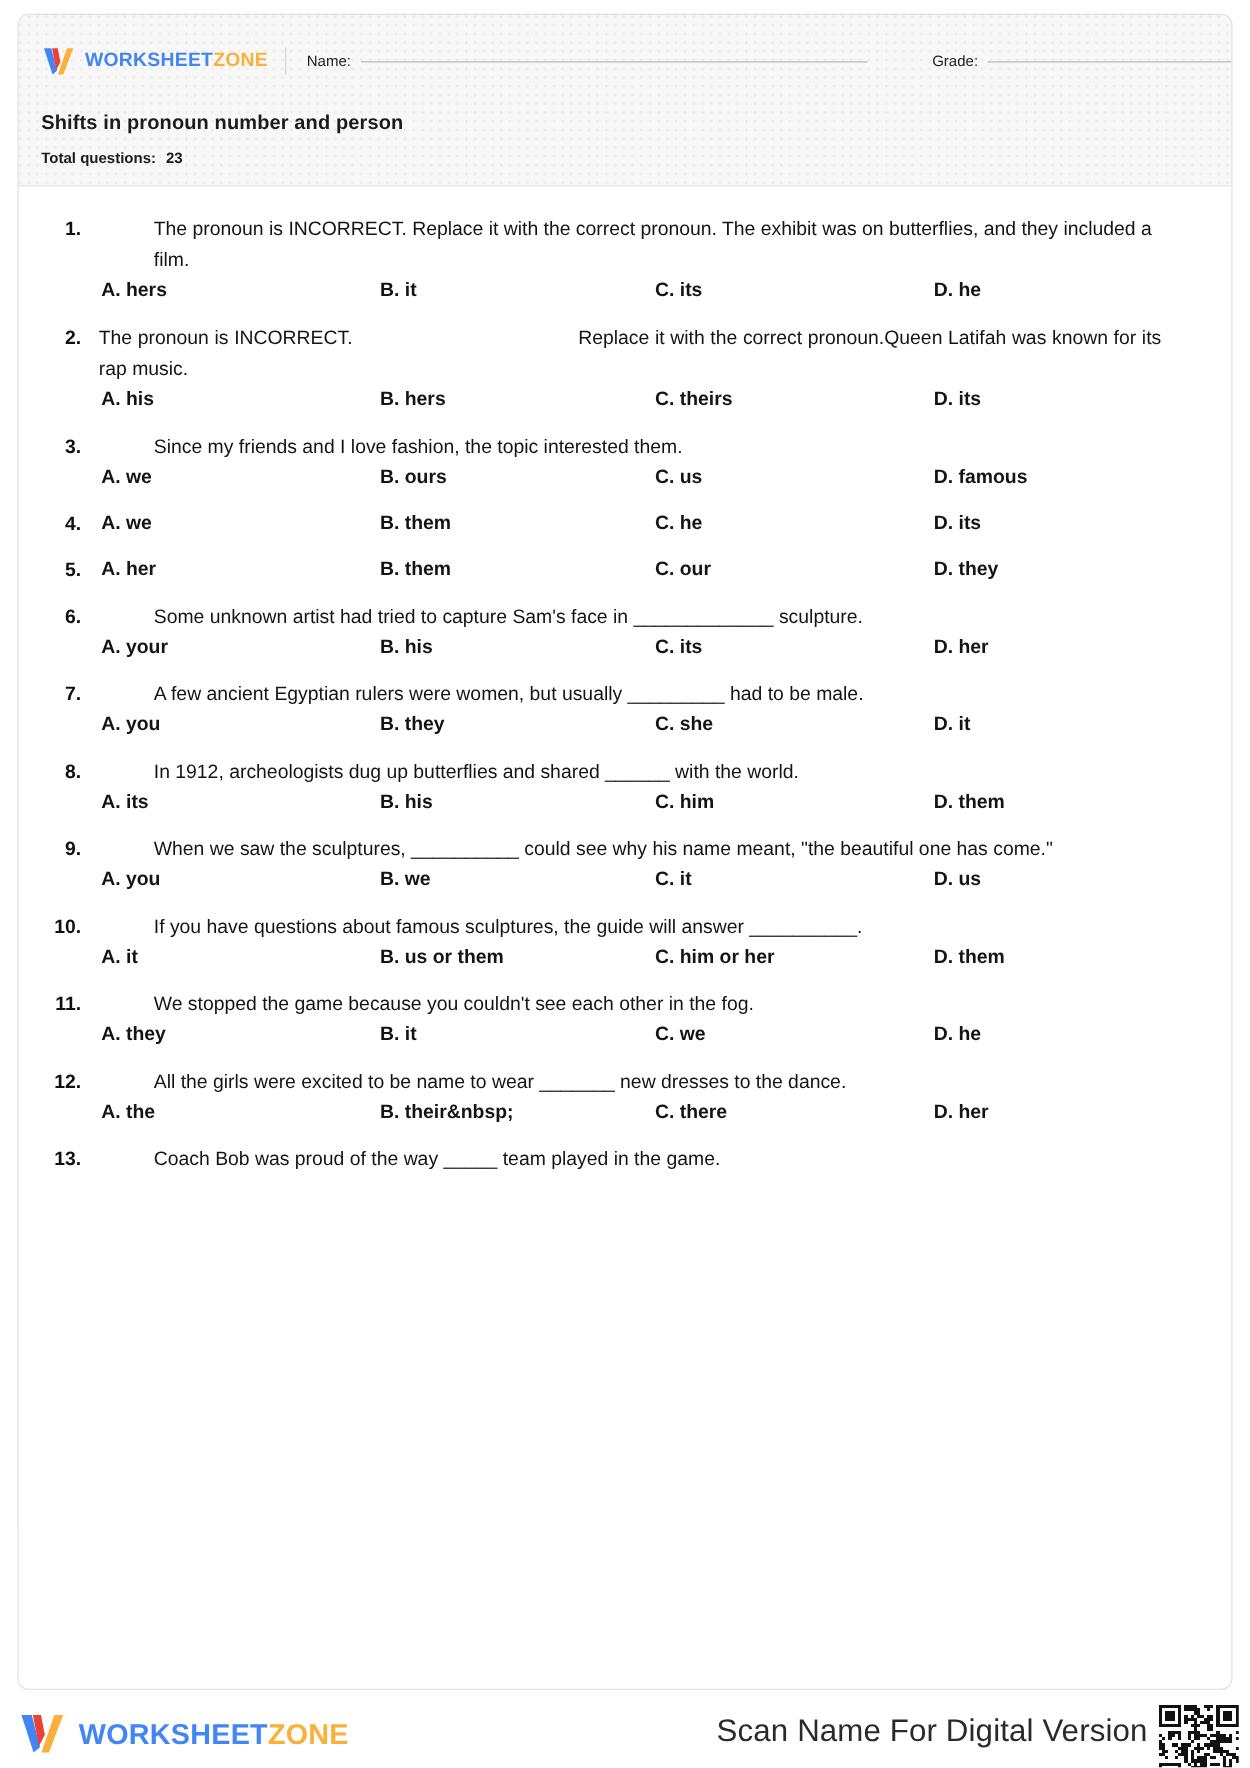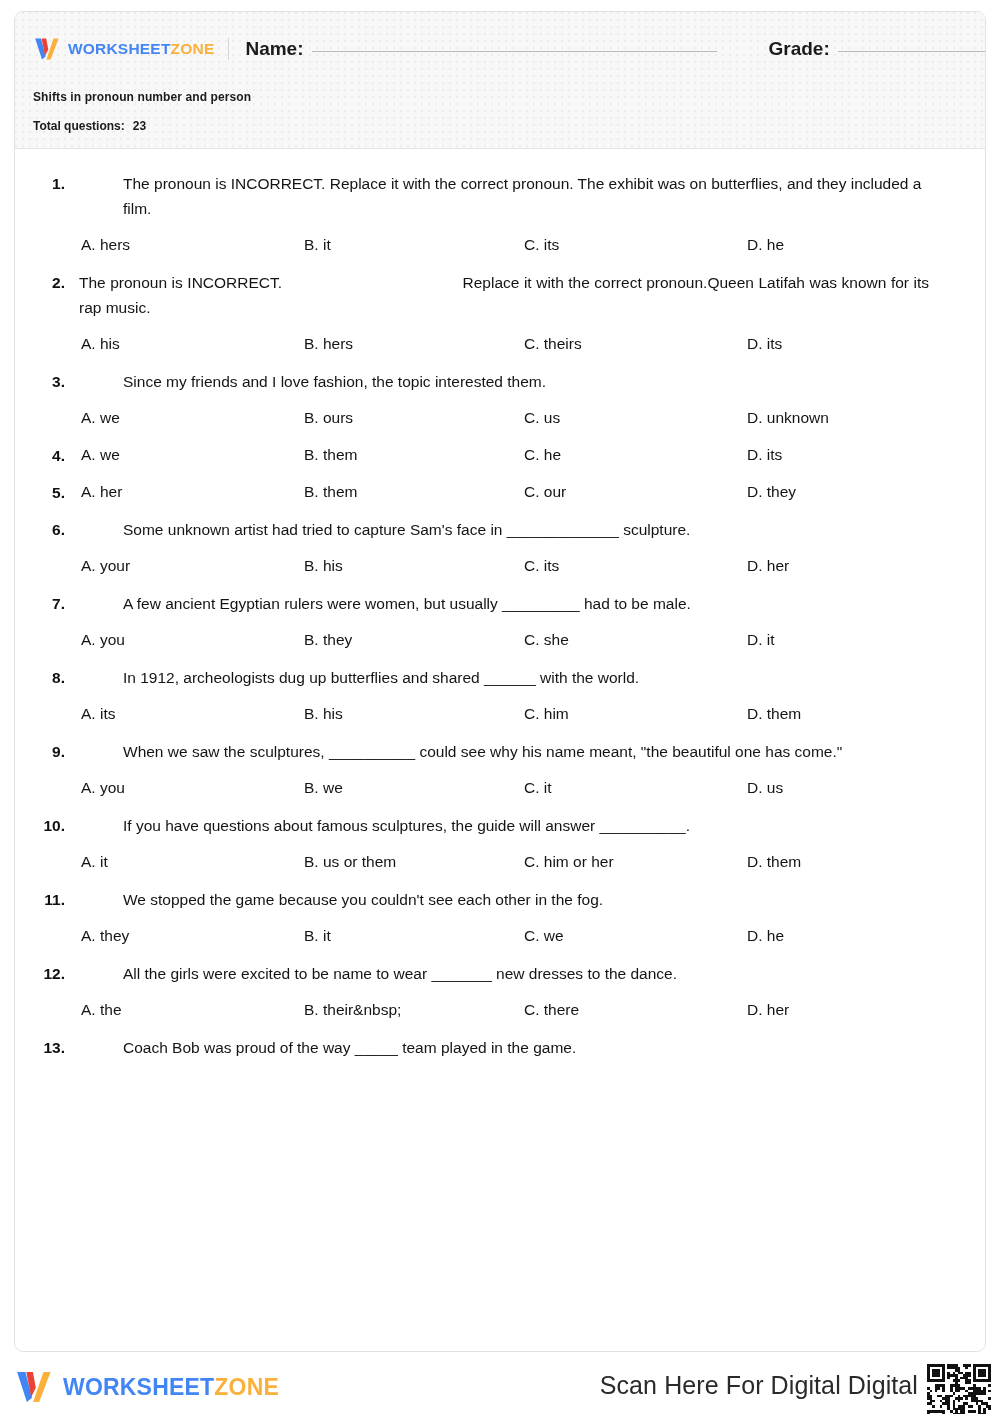--- a/index.html
+++ b/index.html
@@ -80,42 +80,42 @@
     margin: 0 16px 0 14px;
     flex: none;
   }
 
   .field {
     display: flex;
     align-items: baseline;
     flex: none;
   }
   .field-label {
-    font-size: 19px;
-    font-weight: 700;
+    font-size: 12px;
+    font-weight: 400;
     color: #1b1b1b;
     white-space: nowrap;
   }
   .field-line {
     display: inline-block;
     height: 1px;
     background: #b9b9b9;
     margin-left: 8px;
     position: relative;
     top: -3px;
   }
   .field-name .field-line { width: 405px; }
   .field-grade { margin-left: 52px; }
   .field-grade .field-line { width: 260px; }
 
   .sheet-title {
     position: absolute;
     left: 18px;
     top: 78px;
-    font-size: 12px;
+    font-size: 16px;
     font-weight: 700;
     color: #1b1b1b;
     letter-spacing: .1px;
   }
   .sheet-total {
     position: absolute;
     left: 18px;
     top: 107px;
     font-size: 12px;
     font-weight: 700;
@@ -151,22 +151,23 @@
     font-size: 15.5px;
     color: #141414;
     line-height: 25px;
     text-align: justify;
     padding-right: 38px;
   }
   .q-text.no-justify { text-align: left; margin-left: 44px; }
 
   .q-options {
     display: flex;
-    margin-top: 12px;
+    margin-top: 0;
     padding-left: 2px;
+    font-weight: bold;
   }
   .q-options .opt {
     font-size: 15.5px;
     color: #141414;
     line-height: 24px;
   }
   .opt-a { width: 223px; flex: none; }
   .opt-b { width: 220px; flex: none; }
   .opt-c { width: 223px; flex: none; }
   .opt-d { flex: 1; }
@@ -278,21 +279,21 @@
             <div class="opt opt-d">D. its</div>
           </div>
         </div>
         <div class="q">
           <div class="q-num">3.</div>
           <div class="q-text no-justify">Since my friends and I love fashion, the topic interested them.</div>
           <div class="q-options">
             <div class="opt opt-a">A. we</div>
             <div class="opt opt-b">B. ours</div>
             <div class="opt opt-c">C. us</div>
-            <div class="opt opt-d">D. unknown</div>
+            <div class="opt opt-d">D. famous</div>
           </div>
         </div>
         <div class="q">
           <div class="q-num">4.</div>
           <div class="q-options">
             <div class="opt opt-a">A. we</div>
             <div class="opt opt-b">B. them</div>
             <div class="opt opt-c">C. he</div>
             <div class="opt opt-d">D. its</div>
           </div>
@@ -390,21 +391,21 @@
       <span class="logo-mark">
         <svg width="40" height="38" viewBox="0 0 28 26" aria-hidden="true">
           <path d="M2.2 2.5 L8.0 2.5 L12.6 20.5 L9.0 23.5 Z" fill="#4285f4"></path>
           <path d="M8.6 2.5 L13.2 2.5 L15.3 13.5 L12.0 20.0 Z" fill="#ea4335"></path>
           <path d="M20.6 2.5 L25.6 2.5 L17.6 23.5 L13.4 23.5 Z" fill="#fbb03b"></path>
         </svg>
       </span>
       <span class="logo-text"><span class="lt-a">WORKSHEET</span><span class="lt-b">ZONE</span></span>
     </div>
 
-    <div class="scan-text">Scan Here For Digital Digital</div>
+    <div class="scan-text">Scan Name For Digital Version</div>
 
     <div class="qr">
       <svg id="qr-svg" width="64" height="64" viewBox="0 0 25 25" shape-rendering="crispEdges" aria-hidden="true">
           <rect width="25" height="25" fill="#fff"></rect>
           <rect x="0" y="0" width="1" height="1" fill="#111"></rect>
           <rect x="1" y="0" width="1" height="1" fill="#111"></rect>
           <rect x="2" y="0" width="1" height="1" fill="#111"></rect>
           <rect x="3" y="0" width="1" height="1" fill="#111"></rect>
           <rect x="4" y="0" width="1" height="1" fill="#111"></rect>
           <rect x="5" y="0" width="1" height="1" fill="#111"></rect>

